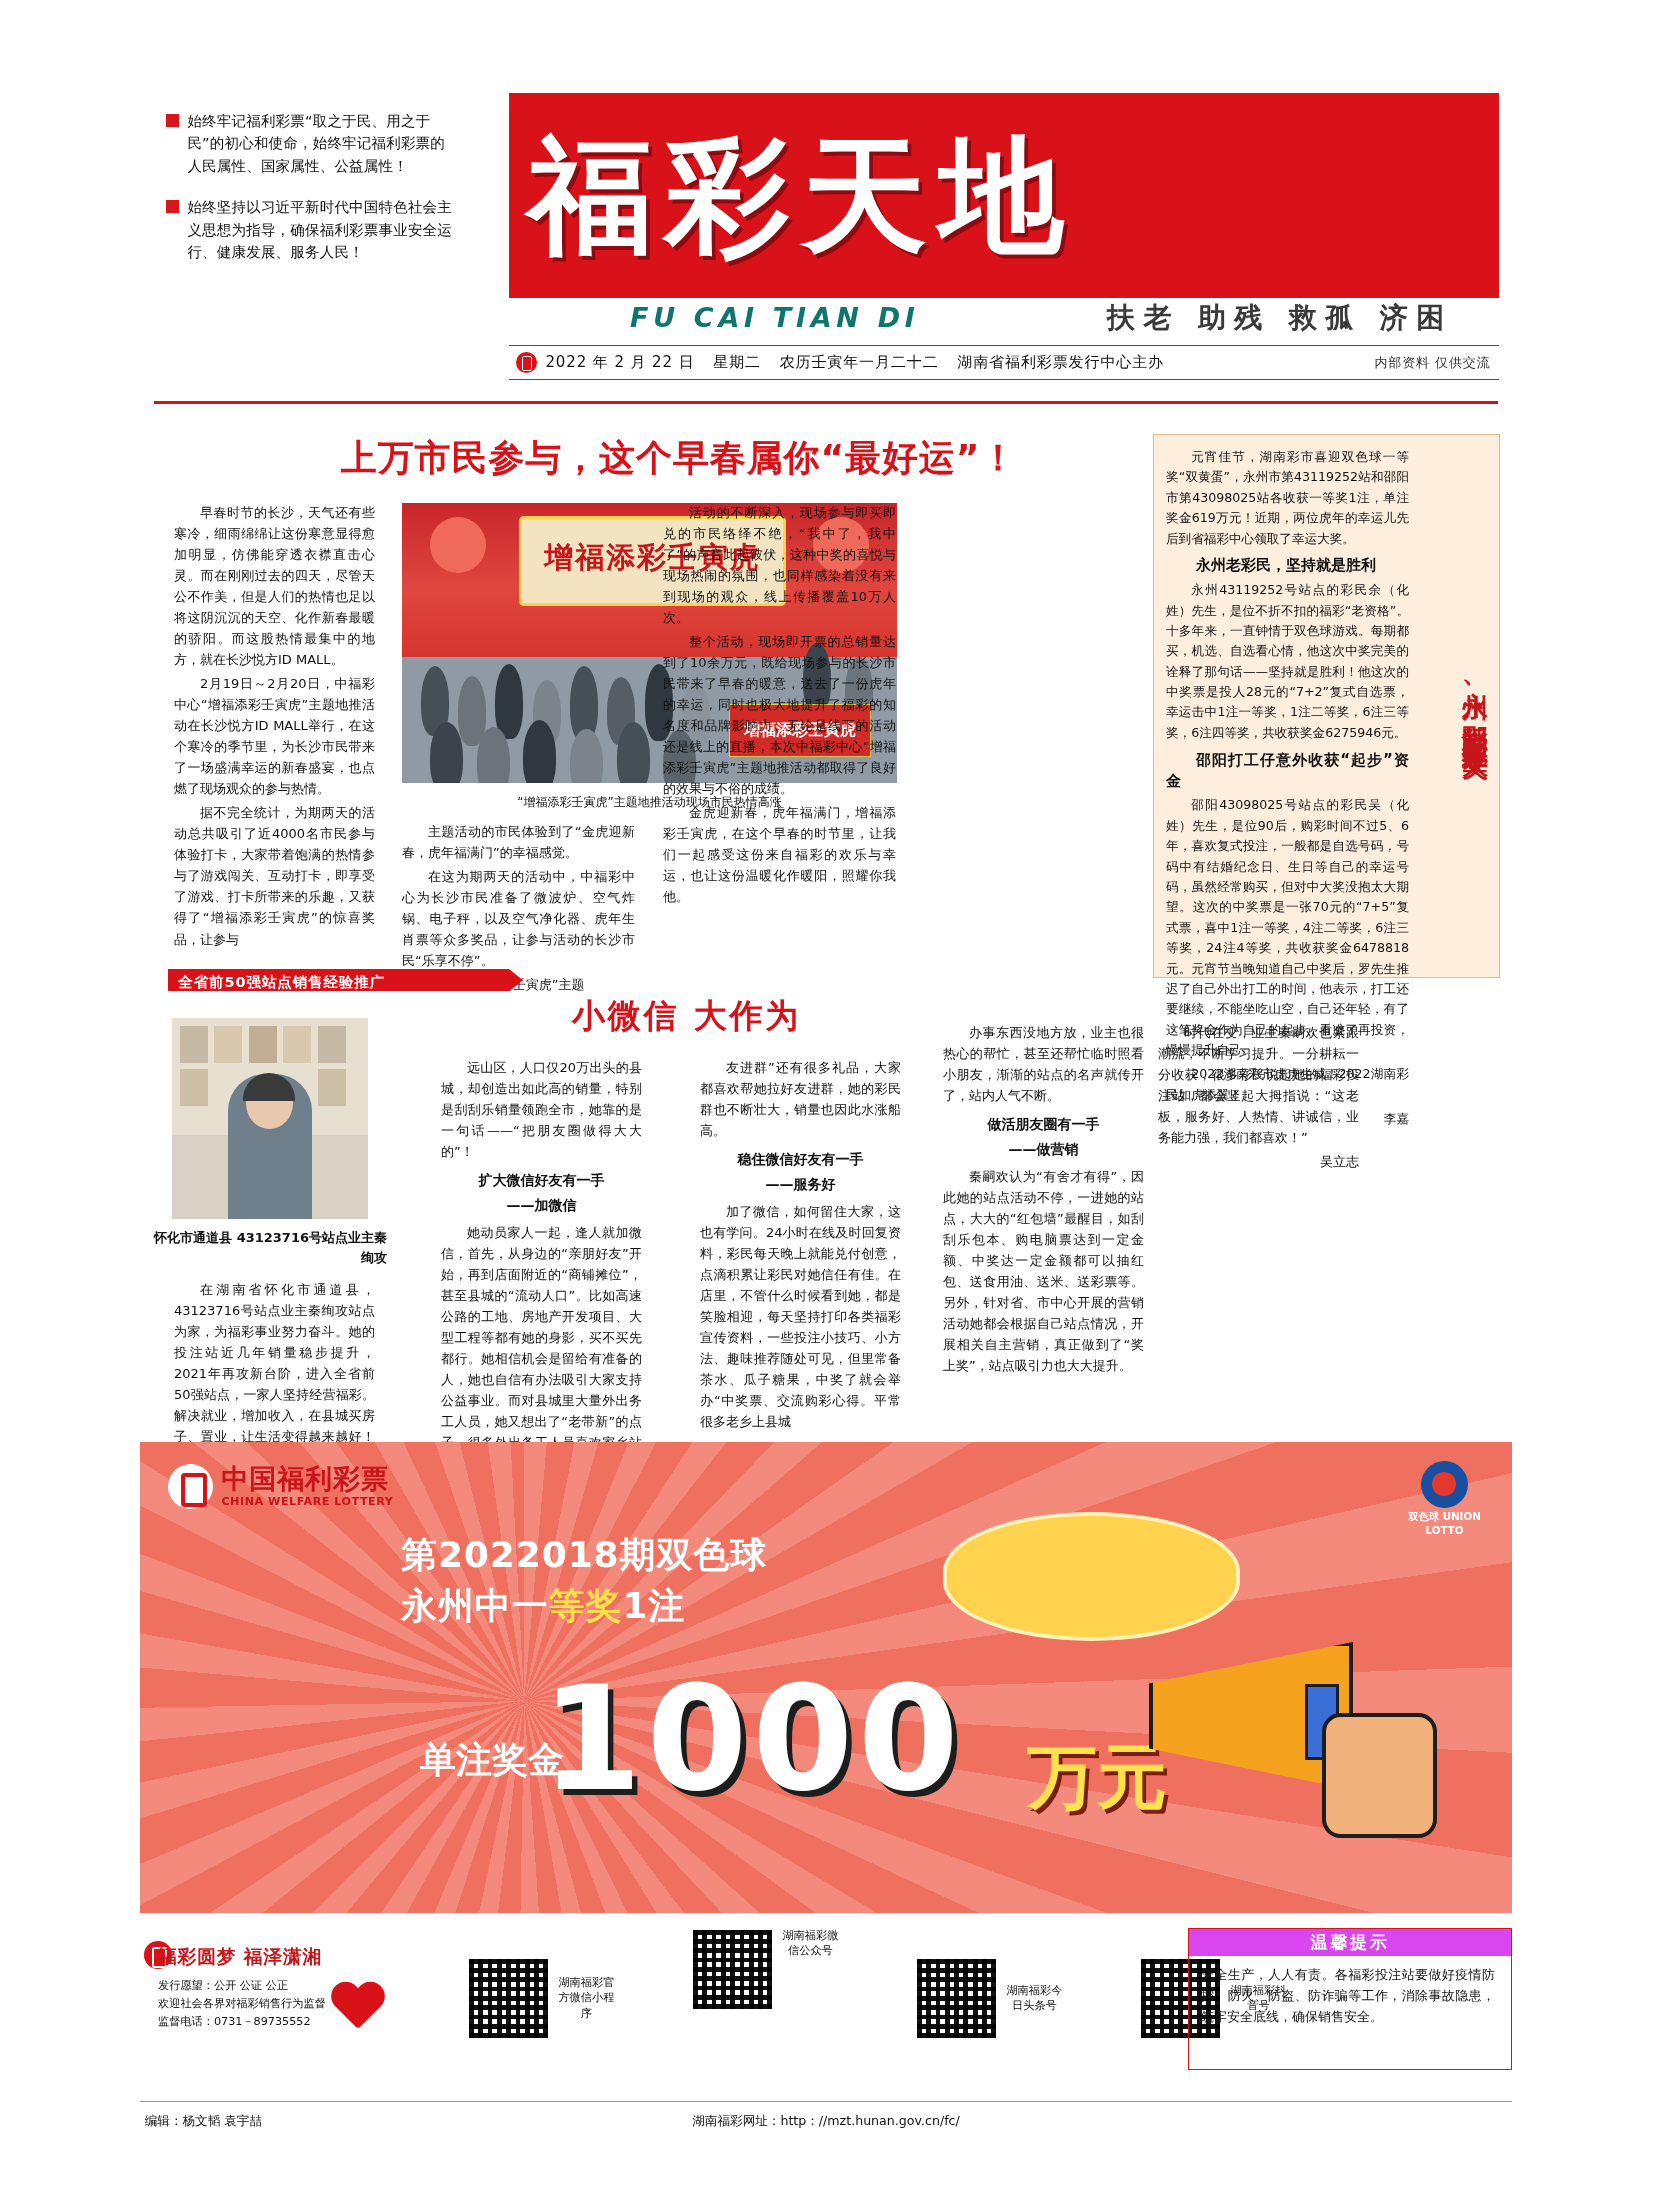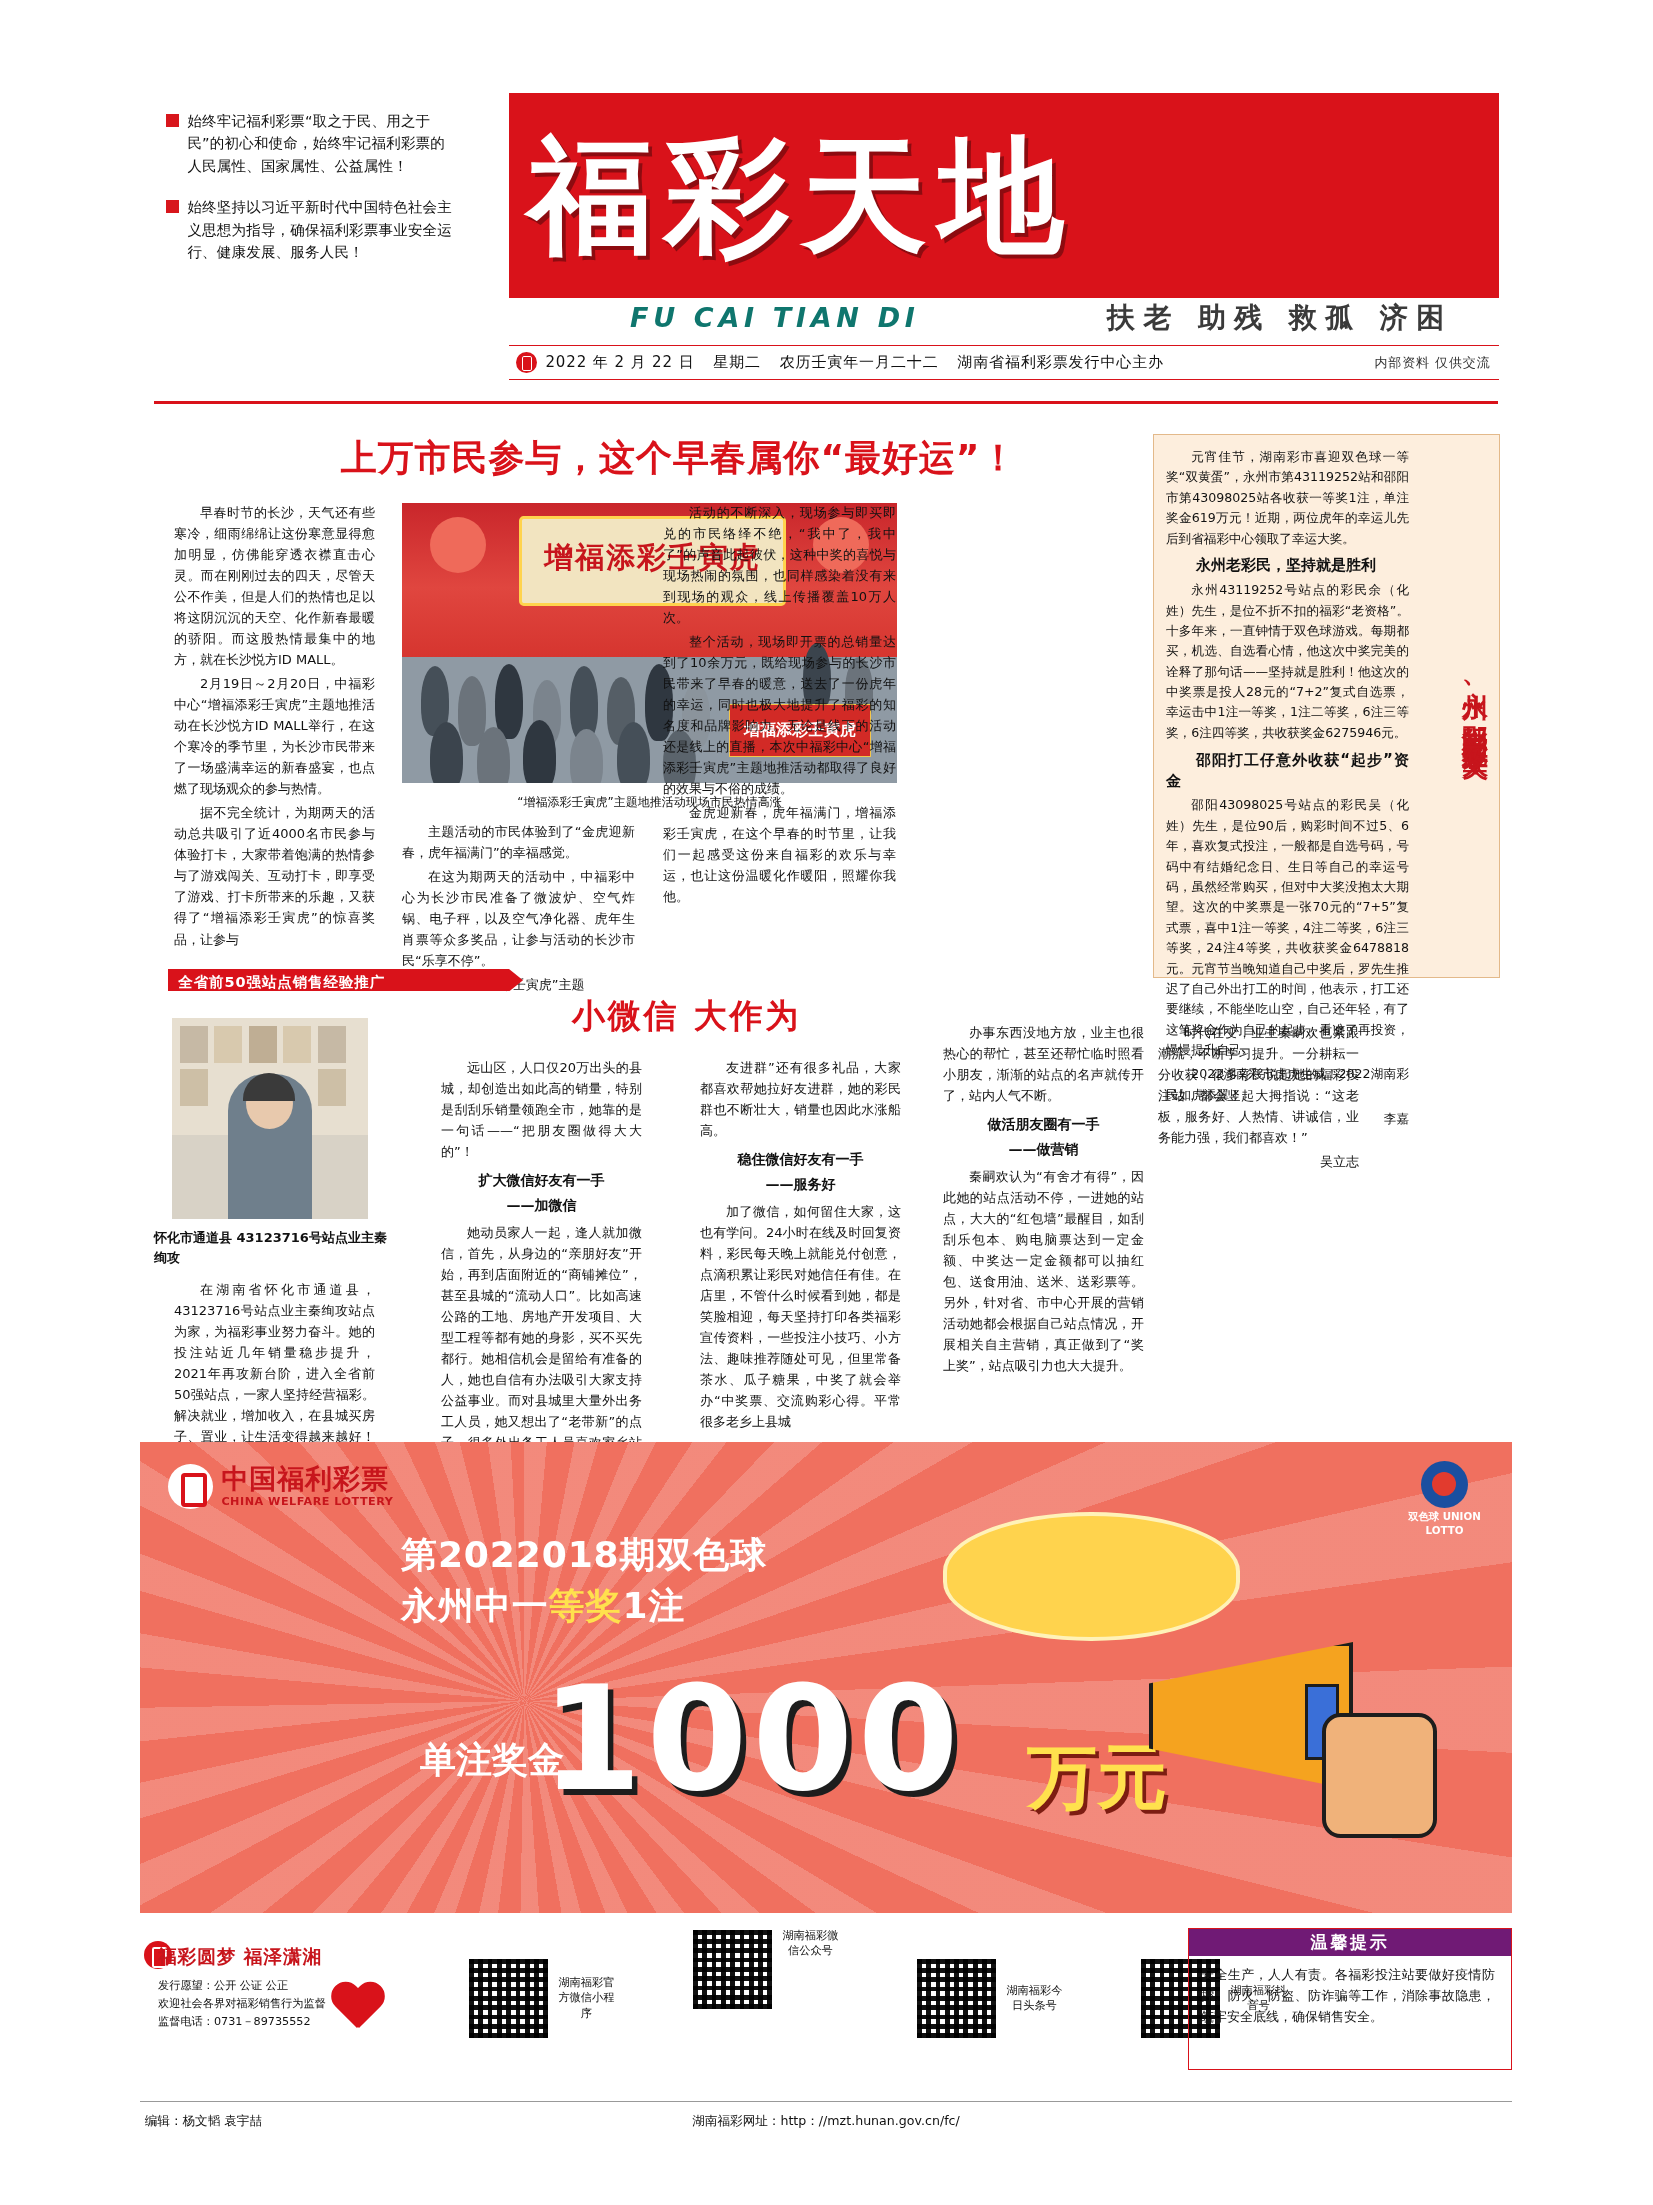--- a/index.html
+++ b/index.html
@@ -67,21 +67,21 @@
      clip-path: polygon(0 0, 341px 0, 355px 11.2px, 341px 22.4px, 0 22.4px); }
   .tagbar span { position:absolute; left:10.3px; top:3.7px; color:#fff; font-size:14.5px; font-family:"DejaVu Sans",sans-serif; font-weight:bold; letter-spacing:0.9px;}
   .head2 { position:absolute; left:509px; top:994px; width:355px; text-align:center;
       font-family:"DejaVu Sans",sans-serif; font-weight:bold; font-size:33px; color:#d9121a; letter-spacing:2.8px;}
   .photo2 { position:absolute; left:172px; top:1018px; width:196px; height:201px; background:#d8d2c6; overflow:hidden;}
   .photo2 .wall { position:absolute; left:0; top:0; width:196px; height:117px; background:#e7dfd0;}
   .photo2 .wall i{ position:absolute; display:block; background:#c6b9a5;}
   .photo2 .person{ position:absolute; left:56px; top:56px; width:84px; height:145px; background:#6f7f8c; border-radius:37px 37px 0 0;}
   .photo2 .face{ position:absolute; left:74px; top:60px; width:47px; height:51px; border-radius:50%; background:#e8c9ad;}
   .photo2 .hair{ position:absolute; left:71px; top:55px; width:52px; height:28px; border-radius:26px 26px 0 0; background:#3a3a3a;}
-  .photo2cap { position:absolute; left:154px; top:1228px; width:233px; text-align:left; font-size:13px; font-weight:bold; font-family:"DejaVu Sans",sans-serif; line-height:1.5;}
+  .photo2cap { position:absolute; left:154px; top:1228px; width:233px; text-align:right; font-size:13px; font-weight:bold; font-family:"DejaVu Sans",sans-serif; line-height:1.5;}
   .colE { left:174px; top:1279px; width:201px; }
   .colF { left:441px; top:1057px; width:201px; }
   .colG { left:700px; top:1057px; width:201px; }
   .colH { left:943px; top:1022px; width:201px; }
   .colI { left:1158px; top:1022px; width:201px; }
   .sub-h { font-weight:bold; text-indent:0 !important; font-size:14px; text-align:center; margin:6.5px 0 2.8px 0 !important;}
   .sub-h2 { font-weight:bold; text-indent:0 !important; font-size:14px; text-align:center; margin:0 0 4.7px 0 !important;}
   .sign { text-align:right; text-indent:0 !important; font-weight:normal; }
 
   
@@ -124,21 +124,21 @@
   .heartcard { position:absolute; left:4px; top:3.7px; width:261px; height:135px; }
   .heartcard .hc-title{ position:absolute; left:14px; top:12px; font-family:"DejaVu Sans",sans-serif; font-weight:bold; font-size:18.7px; color:#c7151c; letter-spacing:0.9px;}
   .heartcard .hc-logo{ position:absolute; left:0px; top:9.3px; width:28px;height:28px;border-radius:50%;background:#d9121a;}
   .heartcard .hc-logo:after{content:"";position:absolute;left:8px;top:5.6px;width:11.2px;height:17px;border:2.3px solid #fff;border-radius:2.3px;}
   .heartcard .hc-lines{ position:absolute; left:14px; top:45px; font-size:11.2px; line-height:1.6; font-family:"DejaVu Sans",sans-serif; color:#111;}
   .heartcard .heart{ position:absolute; right:18.7px; top:51px; width:56px; height:51px; }
   .heartcard .heart:before,.heartcard .heart:after{content:"";position:absolute;top:0;width:29px;height:45px;background:#d9121a;border-radius:29px 29px 0 0;}
   .heartcard .heart:before{left:27px;transform:rotate(-45deg);transform-origin:0 100%;}
   .heartcard .heart:after{left:0;transform:rotate(45deg);transform-origin:100% 100%;}
   .tipbox { position:absolute; right:0px; top:0px; width:322px; height:140px; border:1.9px solid #d9121a;}
-  .tipbox .th { position:absolute; left:0; top:0; width:322px; height:27px; background:#701a75; color:#fff;
+  .tipbox .th { position:absolute; left:0; top:0; width:322px; height:27px; background:#d946ef; color:#fff;
      font-family:"DejaVu Sans",sans-serif; font-weight:bold; font-size:17px; text-align:center; line-height:27px; letter-spacing:2.8px;}
   .tipbox .tb { position:absolute; left:12px; top:35px; width:294px; font-size:13px; line-height:1.62; font-family:"DejaVu Sans",sans-serif; text-align:justify;}
 
   .footer { position:absolute; left:140px; top:2101px; width:1372px; height:37px; border-top:0.9px solid #999; }
   .footer .l { position:absolute; left:4.7px; top:11.2px; font-size:12.6px; font-family:"DejaVu Sans",sans-serif;}
   .footer .c { position:absolute; left:0; top:11.2px; width:1372px; text-align:center; font-size:12.6px; font-family:"DejaVu Sans",sans-serif;}
 </style>
 </head>
 <body>
 

